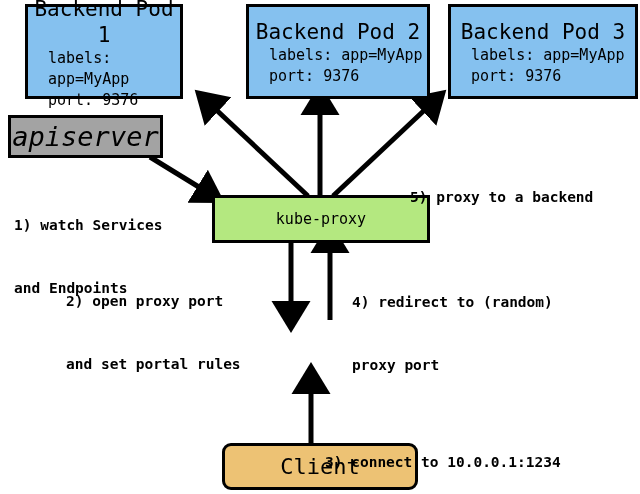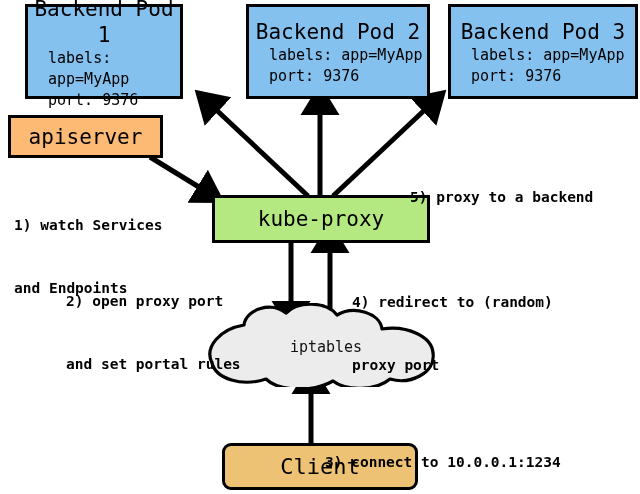--- a/index.html
+++ b/index.html
@@ -34,27 +34,28 @@
   }
   .pod .pod-line{
     font-size:15px;
     line-height:21px;
     color:#000;
     padding-left:20px;
     text-align:left;
     width:100%;
   }
   .apiserver{
-    background:#fdba74;
-    font-size:21px;
+    background:#a3a3a3;
+    font-size:27px;
     color:#000;
+    font-style:italic;
   }
   .kubeproxy{
     background:#b4e880;
-    font-size:21px;
+    font-size:15px;
     color:#000;
   }
   .client{
     background:#edc274;
     font-size:22px;
     color:#000;
   }
   .label{
     position:absolute;
     font-family:"DejaVu Sans Mono","Liberation Mono",monospace;
@@ -145,37 +146,20 @@
   </div>
 
   <div class="node apiserver" style="left:8px;top:115px;width:155px;height:43px;">
     <span>apiserver</span>
   </div>
 
   <div class="node kubeproxy" style="left:212px;top:195px;width:218px;height:48px;">
     <span>kube-proxy</span>
   </div>
 
-  <div class="cloud-wrap">
-    <svg viewBox="0 0 280 84" width="280" height="84">
-      <path d="M58,22
-               C60,6 86,-2 100,10
-               C112,-2 140,-2 151,12
-               C168,2 194,10 196,26
-               C222,22 246,34 247,50
-               C250,70 224,82 204,76
-               C190,88 160,88 147,78
-               C126,90 92,88 80,76
-               C56,84 30,76 26,60
-               C18,44 34,26 58,22 Z" fill="#ececec" stroke="#000000" stroke-width="3.2" stroke-linejoin="round"></path>
-    </svg>
-    <div class="cloud-label">
-      <span>iptables</span>
-    </div>
-  </div>
 
   <div class="node client" style="left:222px;top:443px;width:196px;height:47px;border-radius:9px;">
     <span>Client</span>
   </div>
 
   <div class="label" style="left:14px;top:173px;">
     <div>1) watch Services</div>
     <div>and Endpoints</div>
   </div>
 

